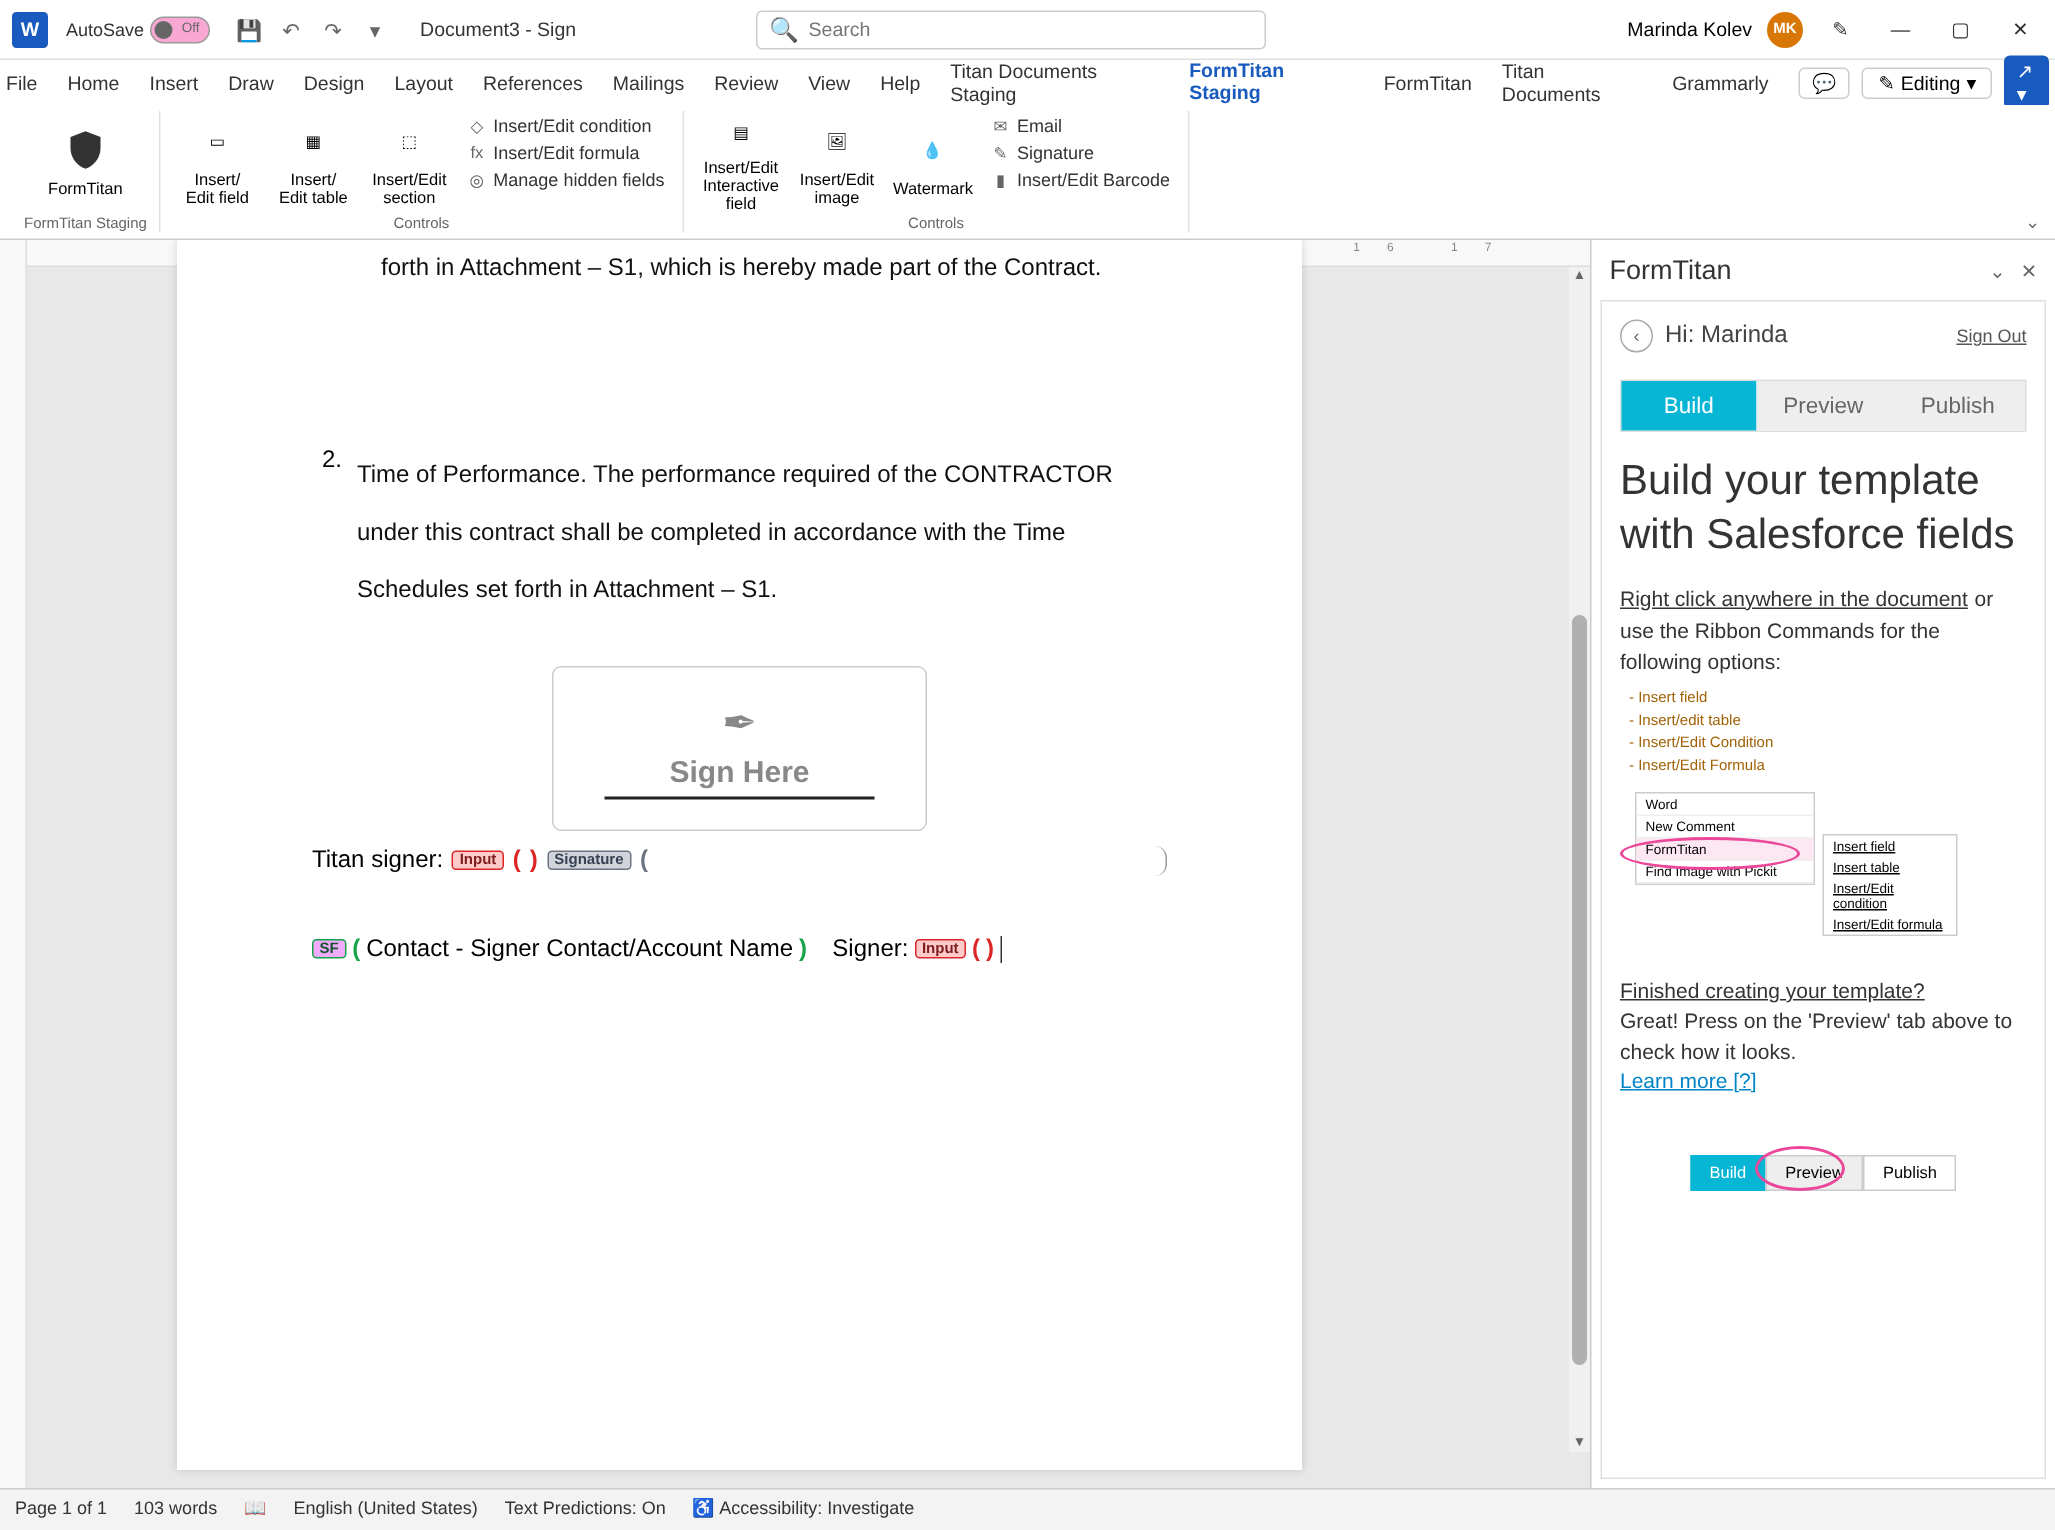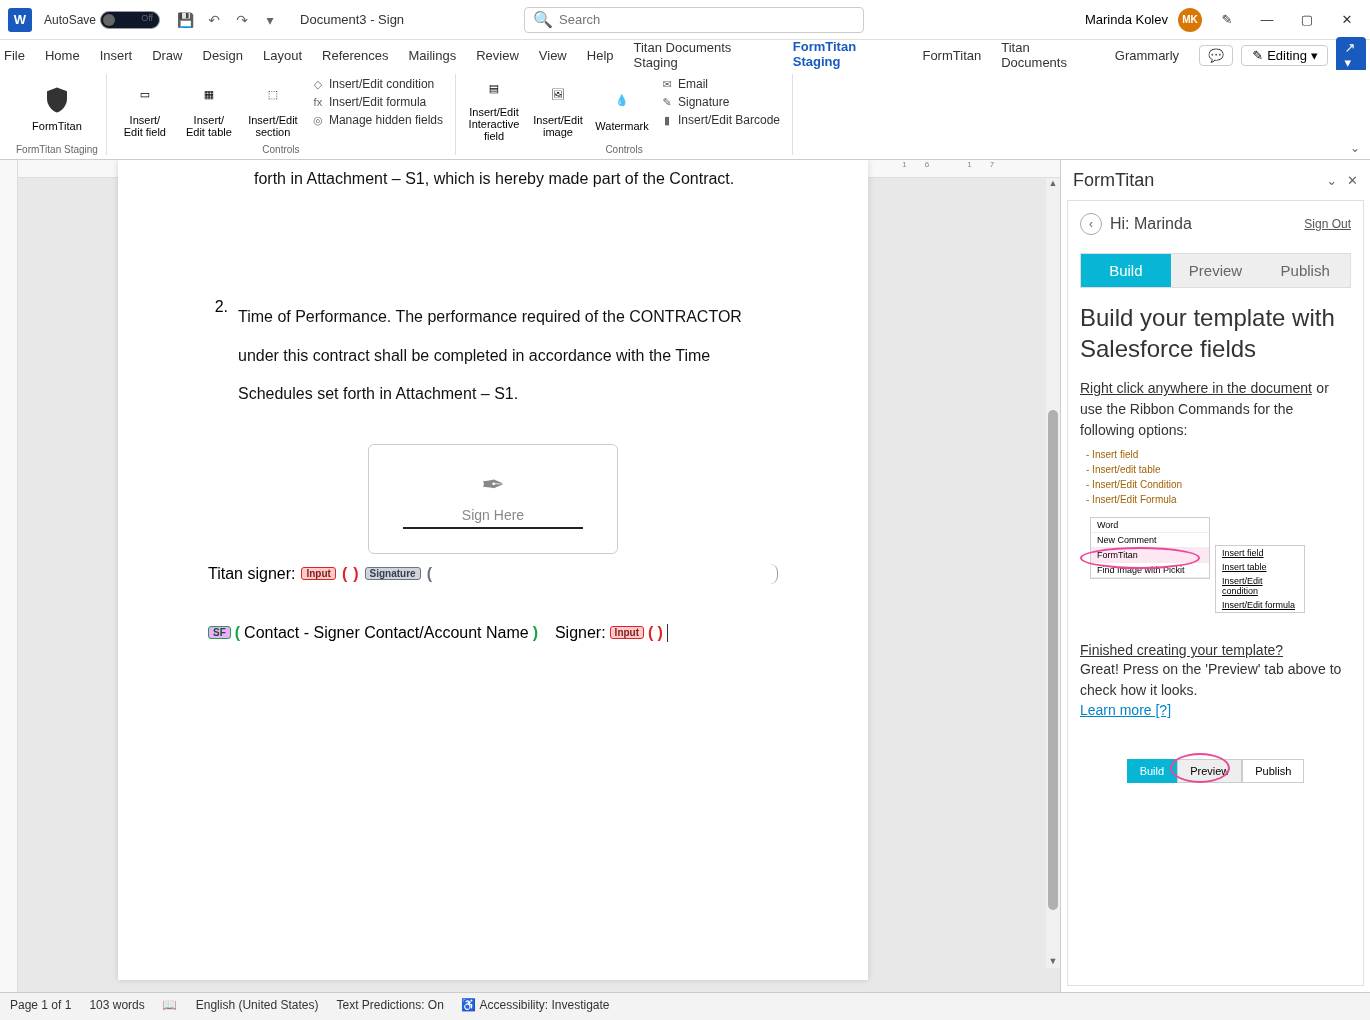--- a/index.html
+++ b/index.html
@@ -2,21 +2,21 @@
 <html><head>
 <meta charset="utf-8">
 <style>
 * { margin: 0; padding: 0; box-sizing: border-box; font-family: "Segoe UI", Tahoma, sans-serif; }
 body { background: #f3f3f3; width: 1370px; height: 1020px; overflow: hidden; position: relative; }
 
 
 .title-bar { height: 40px; background: #fff; display: flex; align-items: center; padding: 0 8px; border-bottom: 1px solid #e0e0e0; }
 .word-icon { width: 24px; height: 24px; background: #185ABD; color: #fff; display: flex; align-items: center; justify-content: center; font-weight: bold; font-size: 13px; border-radius: 3px; margin-right: 12px; }
 .autosave-label { font-size: 12px; color: #333; margin-right: 4px; }
-.toggle { width: 60px; height: 18px; border: 1px solid #999; border-radius: 9px; position: relative; background: #0f172a; margin-right: 12px; }
+.toggle { width: 40px; height: 18px; border: 1px solid #999; border-radius: 9px; position: relative; background: #f9a8d4; margin-right: 12px; }
 .toggle::after { content: ""; position: absolute; left: 2px; top: 2px; width: 12px; height: 12px; background: #666; border-radius: 50%; }
 .toggle-text { position: absolute; right: 6px; top: 1px; font-size: 9px; color: #666; }
 .qat-icon { width: 20px; height: 20px; display: flex; align-items: center; justify-content: center; margin: 0 4px; color: #666; font-size: 14px; }
 .save-qat { color: #a855f7; }
 .doc-title { margin-left: 16px; font-size: 13px; color: #333; }
 .search-box { margin-left: 120px; width: 340px; height: 26px; border: 1px solid #ccc; border-radius: 4px; background: #fff; display: flex; align-items: center; padding: 0 8px; }
 .search-box .mag { color: #666; margin-right: 6px; }
 .search-box input { border: none; outline: none; flex: 1; font-size: 13px; color: #666; }
 .title-right { margin-left: auto; display: flex; align-items: center; gap: 10px; }
 .username { font-size: 13px; }
@@ -50,21 +50,21 @@
 .ruler-v { width: 18px; background: #f8f8f8; border-right: 1px solid #ddd; font-size: 8px; color: #888; padding-top: 4px; text-align: center; }
 .doc-wrap { flex: 1; background: #e8e8e8; position: relative; overflow: hidden; }
 .ruler-h { height: 18px; background: #f8f8f8; border-bottom: 1px solid #ddd; font-size: 8px; color: #888; padding-left: 110px; letter-spacing: 18px; }
 .page { position: absolute; left: 100px; top: 0; width: 750px; height: 820px; background: #fff; box-shadow: 0 0 6px rgba(0,0,0,.15); padding: 0 90px 60px 90px; }
 .para { font-size: 16px; line-height: 2.4; color: #111; }
 .para.top { padding-left: 46px; }
 .list-item { display: flex; margin-top: 100px; }
 .list-num { width: 30px; font-size: 16px; flex-shrink: 0; text-align: right; padding-right: 10px; }
 .sign-box { border: 1px solid #ccc; border-radius: 6px; width: 250px; height: 110px; margin: 30px auto 10px auto; display: flex; flex-direction: column; align-items: center; justify-content: center; position: relative; }
 .sign-icon { color: #888; font-size: 28px; }
-.sign-line-txt { color: #888; font-size: 14px; font-weight: 400; margin-top: 6px; }
+.sign-line-txt { color: #888; font-size: 20px; font-weight: 700; margin-top: 6px; }
 .sign-underline { width: 180px; height: 2px; background: #222; margin-top: 4px; }
 .sign-row { font-size: 16px; margin-top: 4px; display: flex; align-items: center; gap: 6px; }
 .tag { font-size: 10px; border: 1px solid; border-radius: 3px; padding: 0 4px; font-weight: 600; }
 .tag.input { background: #fecaca; border-color: #dc2626; color: #7f1d1d; }
 .tag.sig { background: #d1d5db; border-color: #6b7280; color: #374151; }
 .tag.sf { background: #f0abfc; border-color: #16a34a; color: #14532d; }
 .paren { color: #dc2626; font-weight: bold; }
 .paren.g { color: #16a34a; }
 .sig-field { display: inline-block; flex: 1; height: 20px; border-right: 1px solid #999; border-radius: 0 8px 8px 0; margin-left: 2px; }
 .sf-row { font-size: 16px; margin-top: 40px; display: flex; align-items: center; gap: 4px; }
@@ -78,21 +78,21 @@
 .sp-header .title { flex: 1; }
 .sp-header .ctl { font-size: 13px; color: #666; margin-left: 10px; cursor: pointer; }
 .sp-body { border: 1px solid #e0e0e0; margin: 0 6px 6px 6px; flex: 1; padding: 12px; overflow-y: auto; }
 .sp-user-row { display: flex; align-items: center; margin-bottom: 18px; }
 .back-circ { width: 22px; height: 22px; border: 1px solid #aaa; border-radius: 50%; display: flex; align-items: center; justify-content: center; font-size: 12px; color: #666; margin-right: 8px; }
 .hi { font-size: 16px; color: #444; flex: 1; }
 .signout { font-size: 12px; color: #555; text-decoration: underline; }
 .sp-tabs { display: flex; border: 1px solid #ddd; margin-bottom: 14px; }
 .sp-tab { flex: 1; text-align: center; padding: 8px 0; font-size: 15px; color: #666; background: #eee; cursor: pointer; }
 .sp-tab.active { background: #06b6d4; color: #fff; }
-.sp-h2 { font-size: 24px; font-weight: 400; color: #333; margin-bottom: 14px; line-height: 1.3; }
+.sp-h2 { font-size: 28px; font-weight: 400; color: #333; margin-bottom: 14px; line-height: 1.3; }
 .sp-link { text-decoration: underline; color: #333; font-size: 14px; }
 .sp-text { font-size: 14px; color: #333; line-height: 1.5; }
 .sp-bullets { margin: 6px 0 10px 6px; }
 .sp-bullets div { font-size: 10px; color: #a16207; line-height: 1.5; }
 .sp-img { border: none; height: 110px; margin: 6px 0 14px 0; position: relative; }
 .fake-menu { position: absolute; left: 10px; top: 0; width: 120px; background: #fff; border: 1px solid #ccc; font-size: 9px; }
 .fake-menu div { padding: 2px 6px; border-bottom: 1px solid #eee; }
 .fake-menu .hl { background: #fce7f3; }
 .fake-sub { position: absolute; left: 135px; top: 28px; width: 90px; background: #fff; border: 1px solid #ccc; font-size: 9px; }
 .fake-sub div { padding: 2px 6px; text-decoration: underline; }

